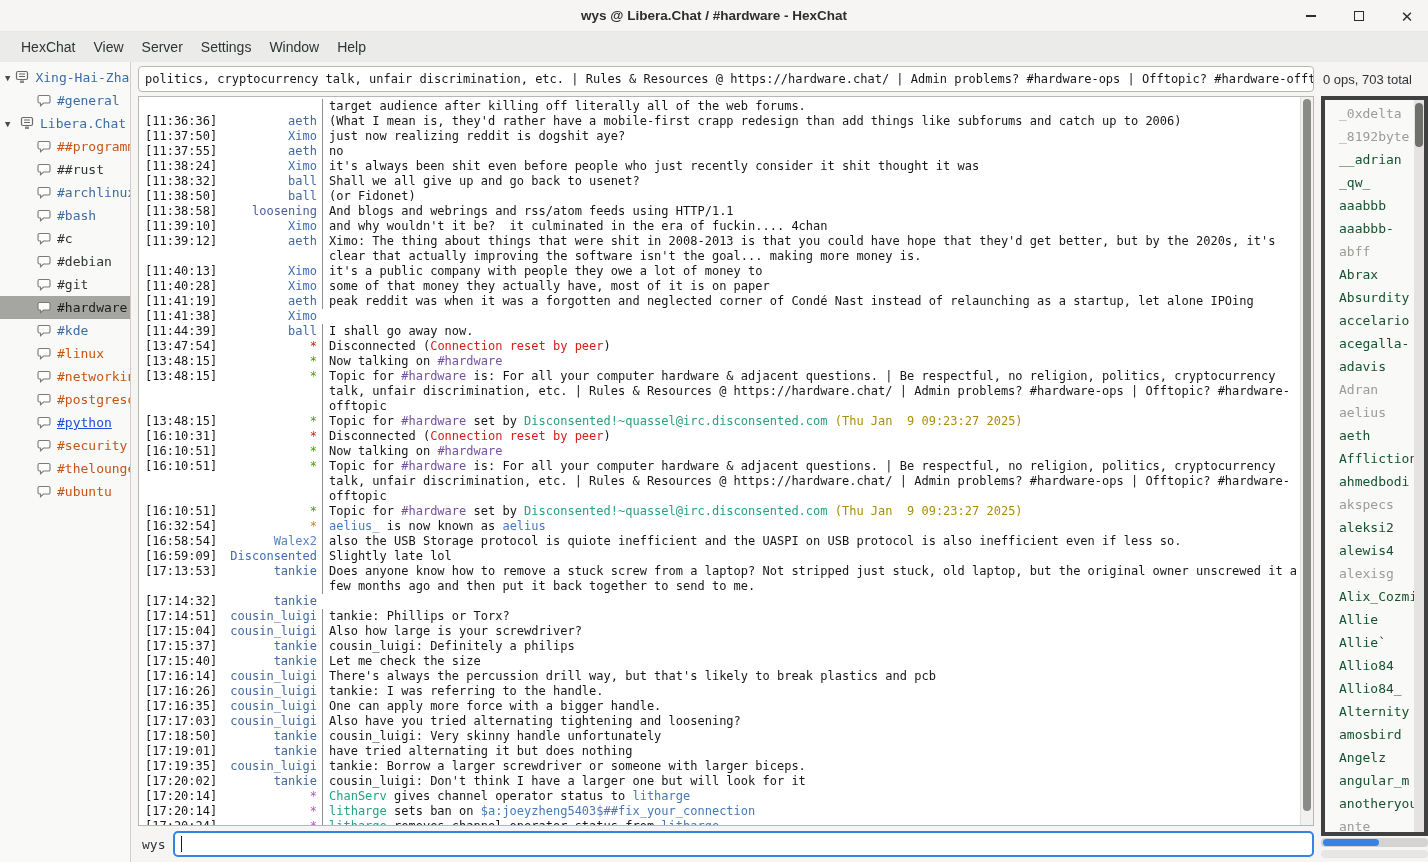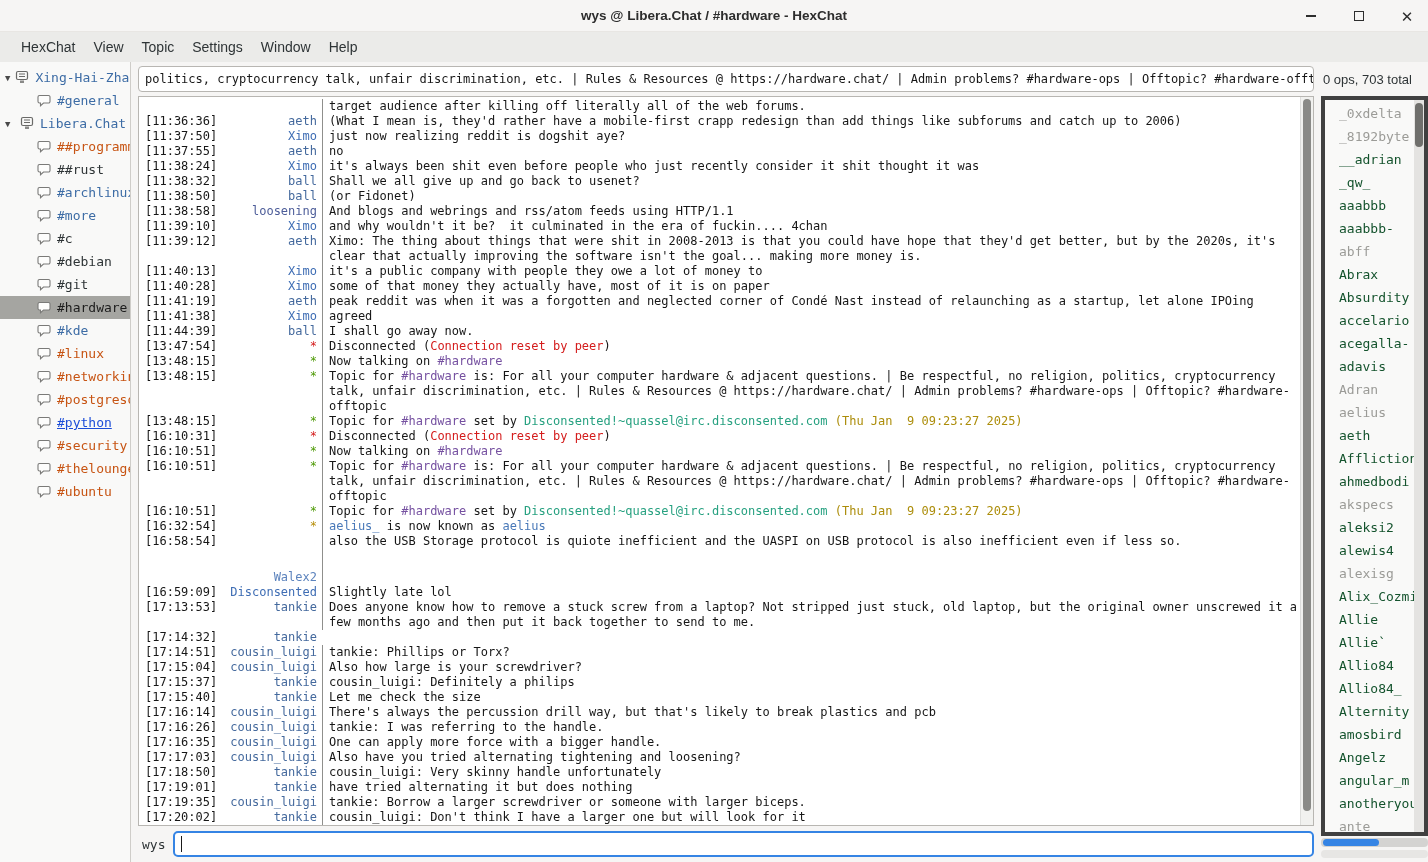--- a/index.html
+++ b/index.html
@@ -81,21 +81,21 @@
         </span>
       <span class="win-btn icon-close">
           <span>✕</span>
         </span>
     </div>
   </div>
 
   <div class="menubar" id="menubar">
       <span class="menu-item">HexChat</span>
       <span class="menu-item">View</span>
-      <span class="menu-item">Topic</span>
+      <span class="menu-item">Server</span>
       <span class="menu-item">Settings</span>
       <span class="menu-item">Window</span>
       <span class="menu-item">Help</span>
     </div>
 
   <div class="main">
 
     <div class="sidebar" id="sidebar">
         <div class="tree-row server">
           <span class="tree-arrow">▼</span>
@@ -152,21 +152,21 @@
             </svg>
           </span>
           <span style="color: rgb(61, 108, 165);">#archlinux</span>
         </div>
         <div class="tree-row channel">
           <span class="tree-ico">
             <svg width="16" height="14" viewBox="0 0 16 14">
               <path d="M3.5 1.5 h9 a1.5 1.5 0 0 1 1.5 1.5 v4.5 a1.5 1.5 0 0 1 -1.5 1.5 h-5 l-3 2.7 v-2.7 h-1 a1.5 1.5 0 0 1 -1.5 -1.5 v-4.5 a1.5 1.5 0 0 1 1.5 -1.5 z" fill="#fdfdfc" stroke="#7a7a78" stroke-width="1.1"></path>
             </svg>
           </span>
-          <span style="color: rgb(61, 108, 165);">#more</span>
+          <span style="color: rgb(61, 108, 165);">#bash</span>
         </div>
         <div class="tree-row channel">
           <span class="tree-ico">
             <svg width="16" height="14" viewBox="0 0 16 14">
               <path d="M3.5 1.5 h9 a1.5 1.5 0 0 1 1.5 1.5 v4.5 a1.5 1.5 0 0 1 -1.5 1.5 h-5 l-3 2.7 v-2.7 h-1 a1.5 1.5 0 0 1 -1.5 -1.5 v-4.5 a1.5 1.5 0 0 1 1.5 -1.5 z" fill="#fdfdfc" stroke="#7a7a78" stroke-width="1.1"></path>
             </svg>
           </span>
           <span style="color: rgb(46, 52, 54);">#c</span>
         </div>
         <div class="tree-row channel">
@@ -329,21 +329,20 @@
               <span class="chat-msg"><span>some of that money they actually have, most of it is on paper</span></span>
             </div>
             <div class="chat-line">
               <span class="chat-ts">[11:41:19]</span>
               <span class="chat-nick" style="color: rgb(68, 105, 157);">aeth</span>
               <span class="chat-msg"><span>peak reddit was when it was a forgotten and neglected corner of Condé Nast instead of relaunching as a startup, let alone IPOing</span></span>
             </div>
             <div class="chat-line">
               <span class="chat-ts">[11:41:38]</span>
               <span class="chat-nick" style="color: rgb(62, 109, 180);">Ximo</span>
-              <span class="chat-msg"><span>agreed</span></span>
             </div>
             <div class="chat-line">
               <span class="chat-ts">[11:44:39]</span>
               <span class="chat-nick" style="color: rgb(68, 105, 157);">ball</span>
               <span class="chat-msg"><span>I shall go away now.</span></span>
             </div>
             <div class="chat-line">
               <span class="chat-ts">[13:47:54]</span>
               <span class="chat-nick" style="color: rgb(212, 28, 28);">*</span>
               <span class="chat-msg"><span>Disconnected (</span><span style="color: rgb(212, 28, 28);">Connection reset by peer</span><span>)</span></span>
@@ -383,21 +382,21 @@
               <span class="chat-nick" style="color: rgb(78, 154, 6);">*</span>
               <span class="chat-msg"><span>Topic for </span><span style="color: rgb(117, 80, 160);">#hardware</span><span> set by </span><span style="color: rgb(39, 161, 128);">Disconsented!~quassel@irc.disconsented.com</span><span> </span><span style="color: rgb(172, 141, 10);">(Thu Jan  9 09:23:27 2025)</span></span>
             </div>
             <div class="chat-line">
               <span class="chat-ts">[16:32:54]</span>
               <span class="chat-nick" style="color: rgb(183, 142, 10);">*</span>
               <span class="chat-msg"><span style="color: rgb(72, 120, 184);">aelius_</span><span> is now known as </span><span style="color: rgb(72, 120, 184);">aelius</span></span>
             </div>
             <div class="chat-line">
               <span class="chat-ts">[16:58:54]</span>
-              <span class="chat-nick" style="color: rgb(92, 131, 189); margin-top: 36px;">Walex2</span>
+              <span class="chat-nick" style="color: rgb(92, 131, 189);">Walex2</span>
               <span class="chat-msg"><span>also the USB Storage protocol is quiote inefficient and the UASPI on USB protocol is also inefficient even if less so.</span></span>
             </div>
             <div class="chat-line">
               <span class="chat-ts">[16:59:09]</span>
               <span class="chat-nick" style="color: rgb(62, 109, 180);">Disconsented</span>
               <span class="chat-msg"><span>Slightly late lol</span></span>
             </div>
             <div class="chat-line">
               <span class="chat-ts">[17:13:53]</span>
               <span class="chat-nick" style="color: rgb(68, 105, 157);">tankie</span>

